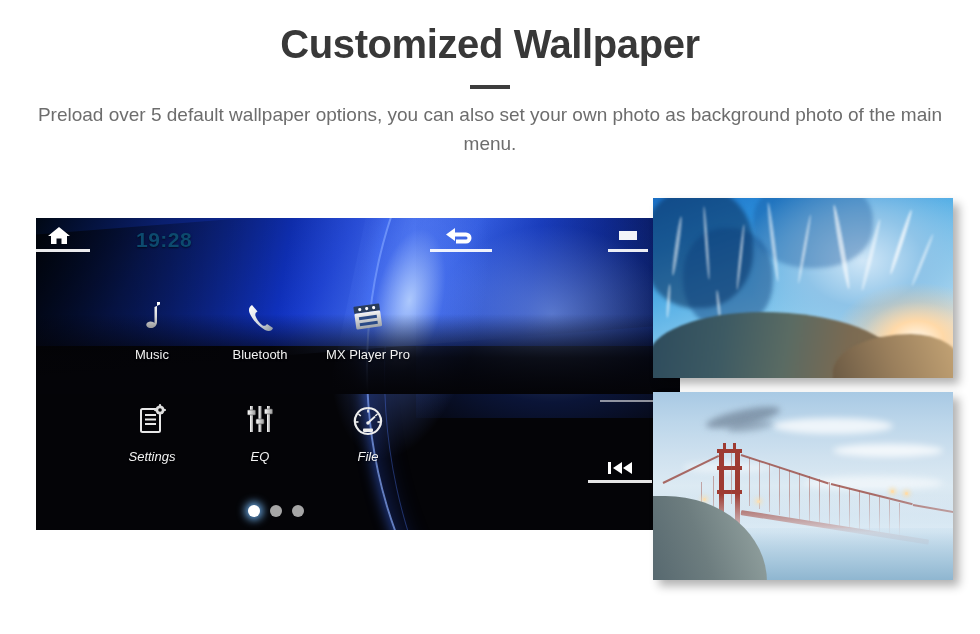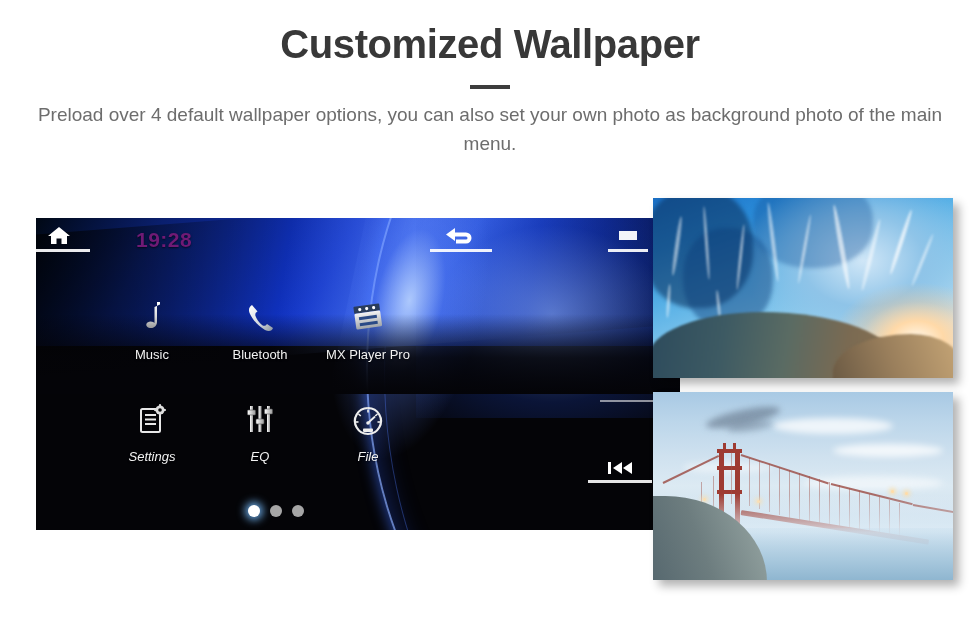--- a/index.html
+++ b/index.html
@@ -81,21 +81,21 @@
     border-bottom:3px solid rgba(255,255,255,0.92);
     display:flex; align-items:center; justify-content:center;
     color:#fff;
   }
   .sb-home { left:28px; top:222px; width:62px; }
   .sb-back { left:430px; top:222px; width:62px; }
   .sb-right { left:608px; top:222px; width:40px; }
 
   .hu-clock {
     position:absolute; left:136px; top:228px;
-    font-size:21px; font-weight:bold; color:#701a75;
+    font-size:21px; font-weight:bold; color:#0c4a6e;
     letter-spacing:0.5px;
     text-shadow:0 1px 2px rgba(0,0,0,0.6);
   }
 
   
   .app-grid { position:absolute; left:36px; top:300px; width:644px; }
   .app-row { display:flex; }
   .app-cell {
     width:108px; margin-right:0;
     display:flex; flex-direction:column; align-items:center;
@@ -179,21 +179,21 @@
 
   svg { display:block; }
 </style>
 </head>
 <body>
 
 <div class="page">
 
   <div class="hero-title">Customized Wallpaper</div>
   <div class="hero-divider"></div>
-  <div class="hero-sub">Preload over 4 default wallpaper options, you can also set your own photo as background photo of the main menu.</div>
+  <div class="hero-sub">Preload over 5 default wallpaper options, you can also set your own photo as background photo of the main menu.</div>
 
   <div class="hu-screen">
     <div class="hu-bg">
       <div class="hu-bg-top"></div>
       <div class="hu-bg-diag"></div>
       <div class="hu-bg-glow"></div>
       <div class="hu-arc"></div>
       <div class="hu-arc2"></div>
       <div class="hu-bg-sweep"></div>
       <div class="hu-fade-bottom"></div>

